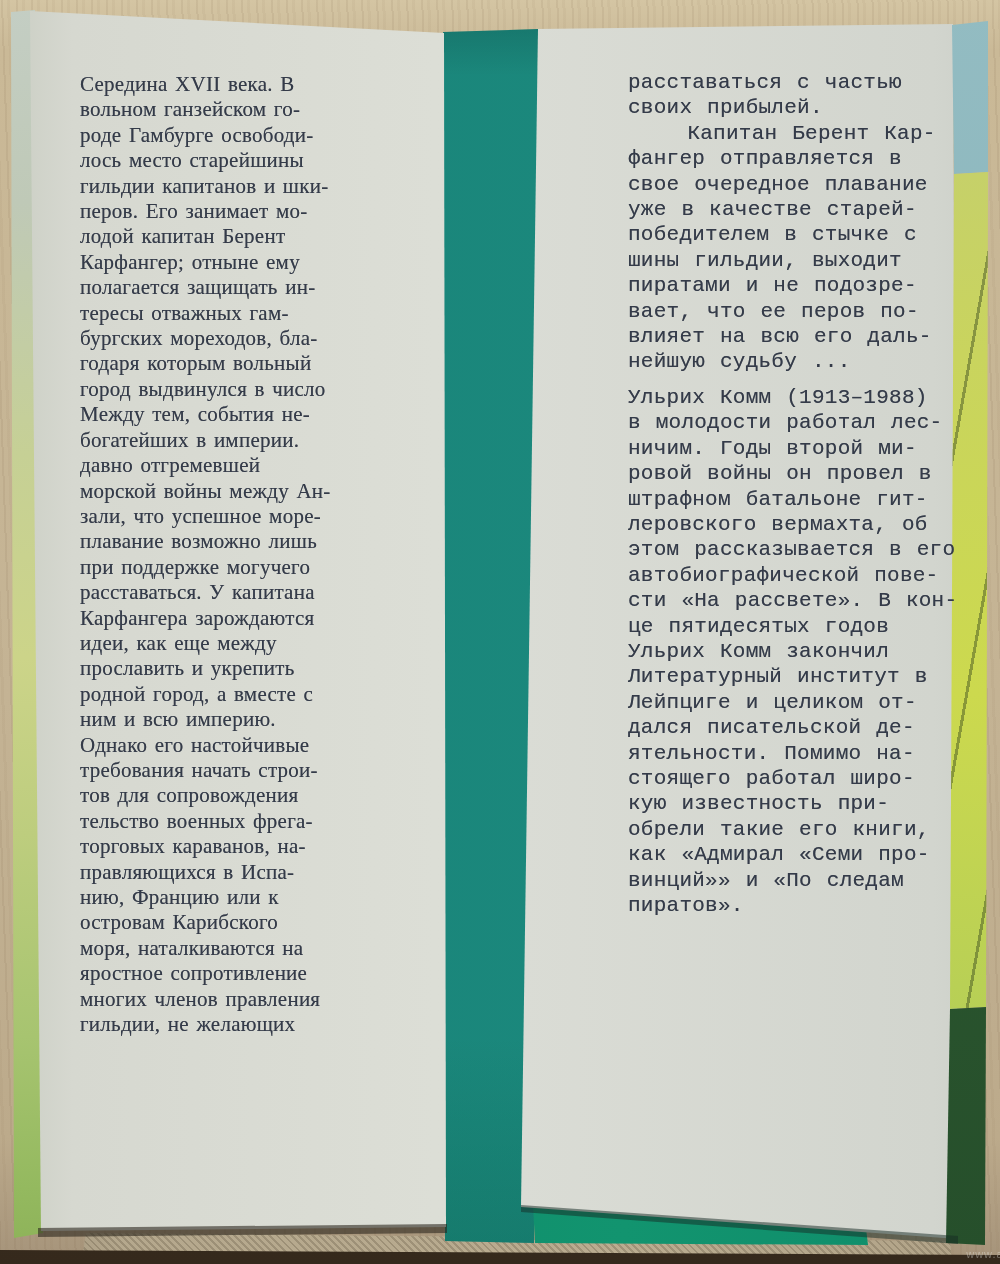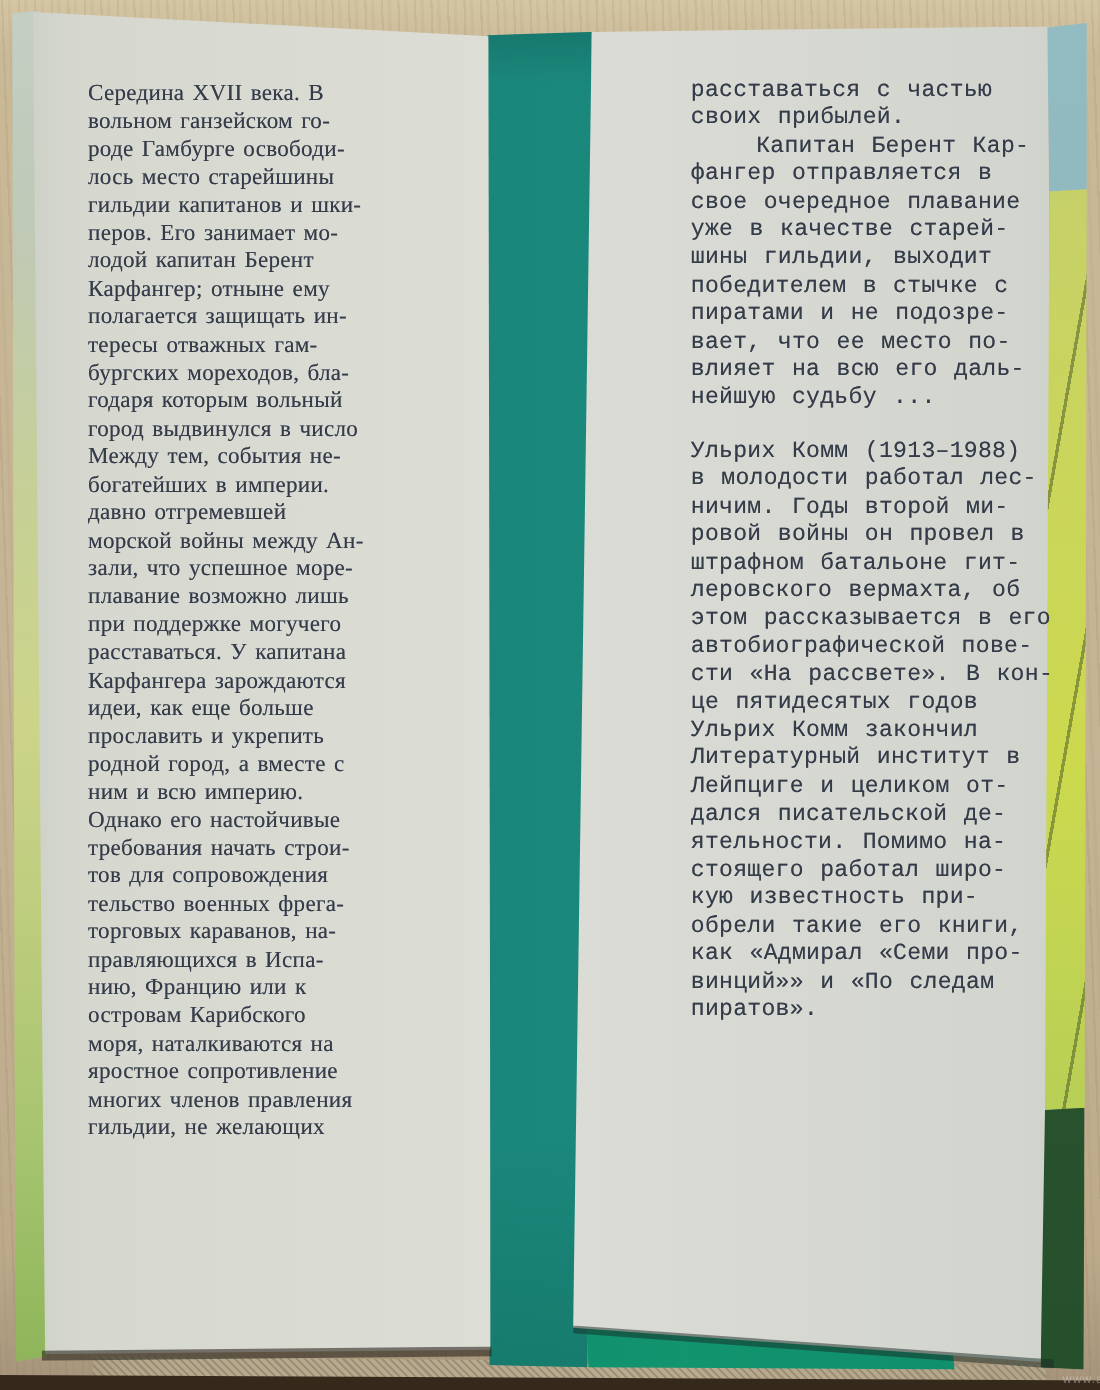--- a/index.html
+++ b/index.html
@@ -97,21 +97,21 @@
     color:#343b49;
     font-size:21px;
     line-height:25.4px;
     letter-spacing:.25px;
     word-spacing:2px;
     text-shadow:0 0 .6px rgba(44,50,66,.55);
   }
   .textblock .line{white-space:pre;min-height:25.4px;}
   .left-text{left:80px;top:72px;width:330px;}
   .right-text{left:628px;top:70px;width:330px;font-family:Liberation Mono, monospace;}
-  .author-para{margin-top:23px;}
+  .author-para{margin-top:10px;}
 
   .watermark{
     position:absolute;right:10px;bottom:4px;
     font-family:Liberation Sans, sans-serif;
     font-size:11px;letter-spacing:1px;
     color:rgba(240,240,235,.38);
   }
 </style>
 </head>
 <body>
@@ -153,21 +153,21 @@
       <div class="line">город выдвинулся в число</div>
       <div class="line">Между тем, события не-</div>
       <div class="line">богатейших в империи.</div>
       <div class="line">давно отгремевшей</div>
       <div class="line">морской войны между Ан-</div>
       <div class="line">зали, что успешное море-</div>
       <div class="line">плавание возможно лишь</div>
       <div class="line">при поддержке могучего</div>
       <div class="line">расставаться. У капитана</div>
       <div class="line">Карфангера зарождаются</div>
-      <div class="line">идеи, как еще больше</div>
+      <div class="line">идеи, как еще между</div>
       <div class="line">прославить и укрепить</div>
       <div class="line">родной город, а вместе с</div>
       <div class="line">ним и всю империю.</div>
       <div class="line">Однако его настойчивые</div>
       <div class="line">требования начать строи-</div>
       <div class="line">тов для сопровождения</div>
       <div class="line">тельство военных фрега-</div>
       <div class="line">торговых караванов, на-</div>
       <div class="line">правляющихся в Испа-</div>
       <div class="line">нию, Францию или к</div>
@@ -179,24 +179,24 @@
     </div>
 
   <div class="textblock right-text">
     <div>
         <div class="line">расставаться с частью</div>
         <div class="line">своих прибылей.</div>
         <div class="line">    Капитан Берент Кар-</div>
         <div class="line">фангер отправляется в</div>
         <div class="line">свое очередное плавание</div>
         <div class="line">уже в качестве старей-</div>
+        <div class="line">победителем в стычке с</div>
         <div class="line">шины гильдии, выходит</div>
-        <div class="line">победителем в стычке с</div>
         <div class="line">пиратами и не подозре-</div>
-        <div class="line">вает, что ее место по-</div>
+        <div class="line">вает, что ее перов по-</div>
         <div class="line">влияет на всю его даль-</div>
         <div class="line">нейшую судьбу ...</div>
       </div>
     <div class="author-para">
         <div class="line">Ульрих Комм (1913–1988)</div>
         <div class="line">в молодости работал лес-</div>
         <div class="line">ничим. Годы второй ми-</div>
         <div class="line">ровой войны он провел в</div>
         <div class="line">штрафном батальоне гит-</div>
         <div class="line">леровского вермахта, об</div>

